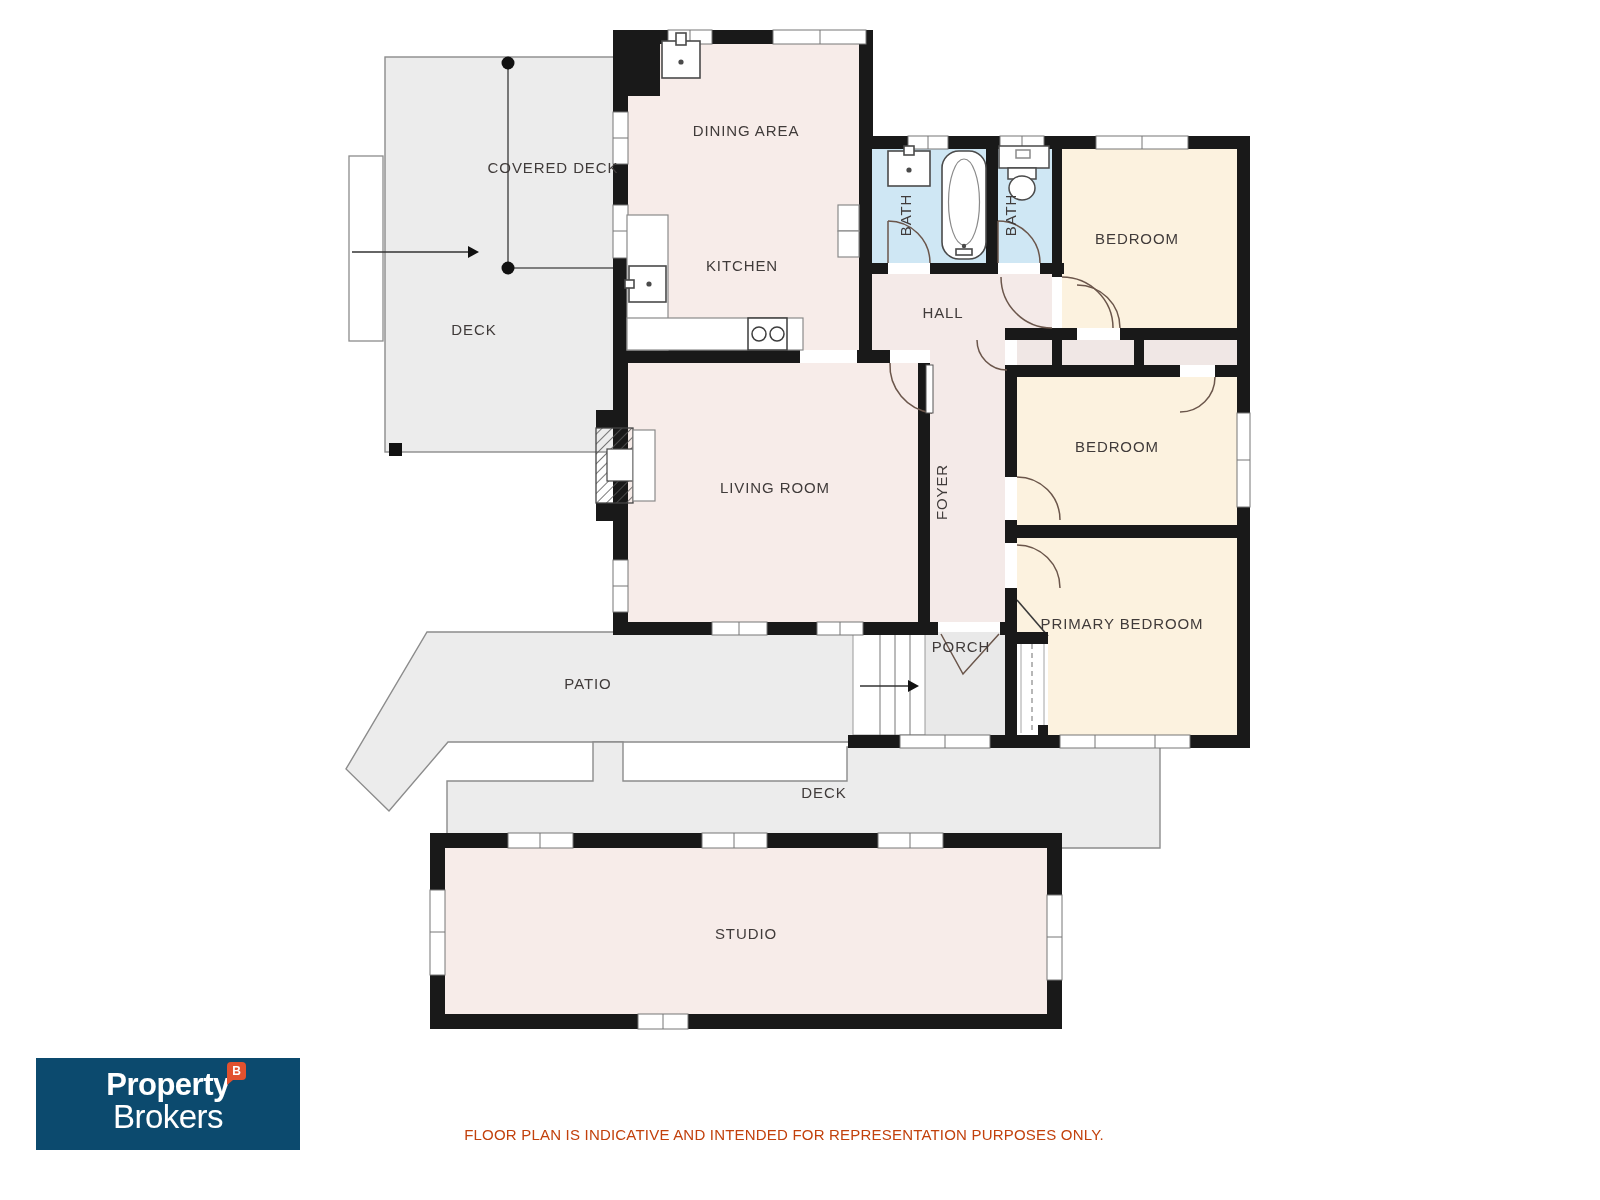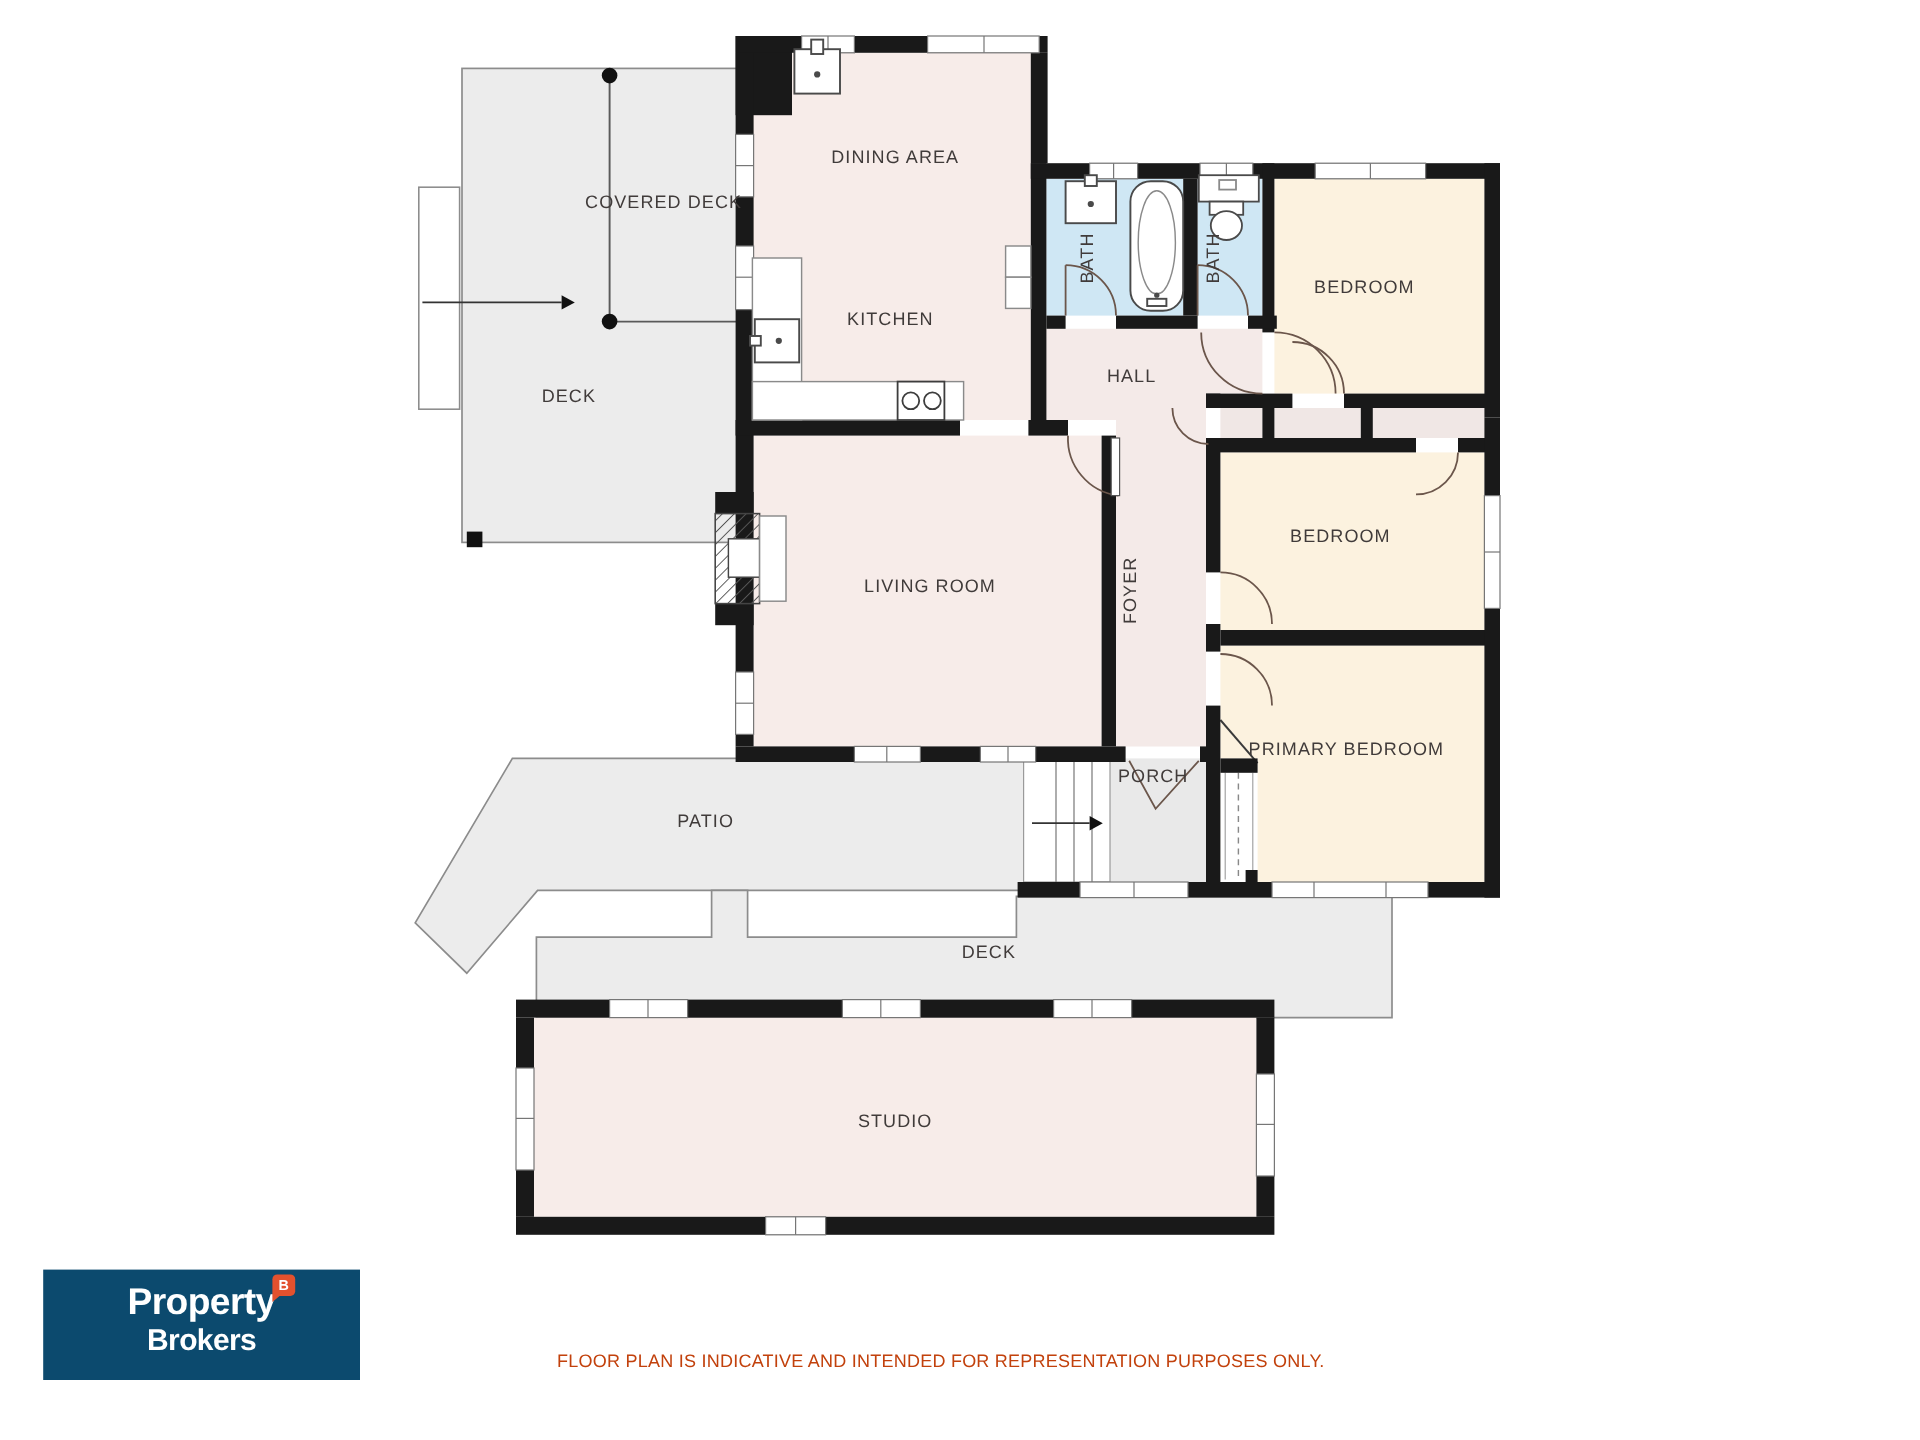--- a/index.html
+++ b/index.html
@@ -13,21 +13,21 @@
   .room-label {
     font-family:"Liberation Sans", sans-serif;
     font-size:15px; letter-spacing:0.9px; fill:#403b3a;
   }
   .logo {
     position:absolute; left:36px; top:1058px; width:264px; height:92px;
     background:#0c4a6e; color:#ffffff; text-align:center;
   }
   .logo-line1 { position:relative; display:inline-block; margin-top:11px;
     font-size:31px; font-weight:700; line-height:32px; letter-spacing:-0.5px; }
-  .logo-line2 { font-size:25px; font-weight:700; line-height:32px; letter-spacing:-0.5px; }
+  .logo-line2 { font-size:33px; font-weight:400; line-height:32px; letter-spacing:-0.5px; }
   .logo-badge {
     position:absolute; top:-7px; right:-16px; width:19px; height:18px;
     background:#e2512e; border-radius:4px 4px 4px 0;
     font-size:12px; font-weight:700; line-height:18px; text-align:center; color:#fff;
   }
   .logo-badge:after {
     content:""; position:absolute; left:0; bottom:-5px;
     border-left:6px solid #e2512e; border-bottom:5px solid transparent;
   }
   .disclaimer {

